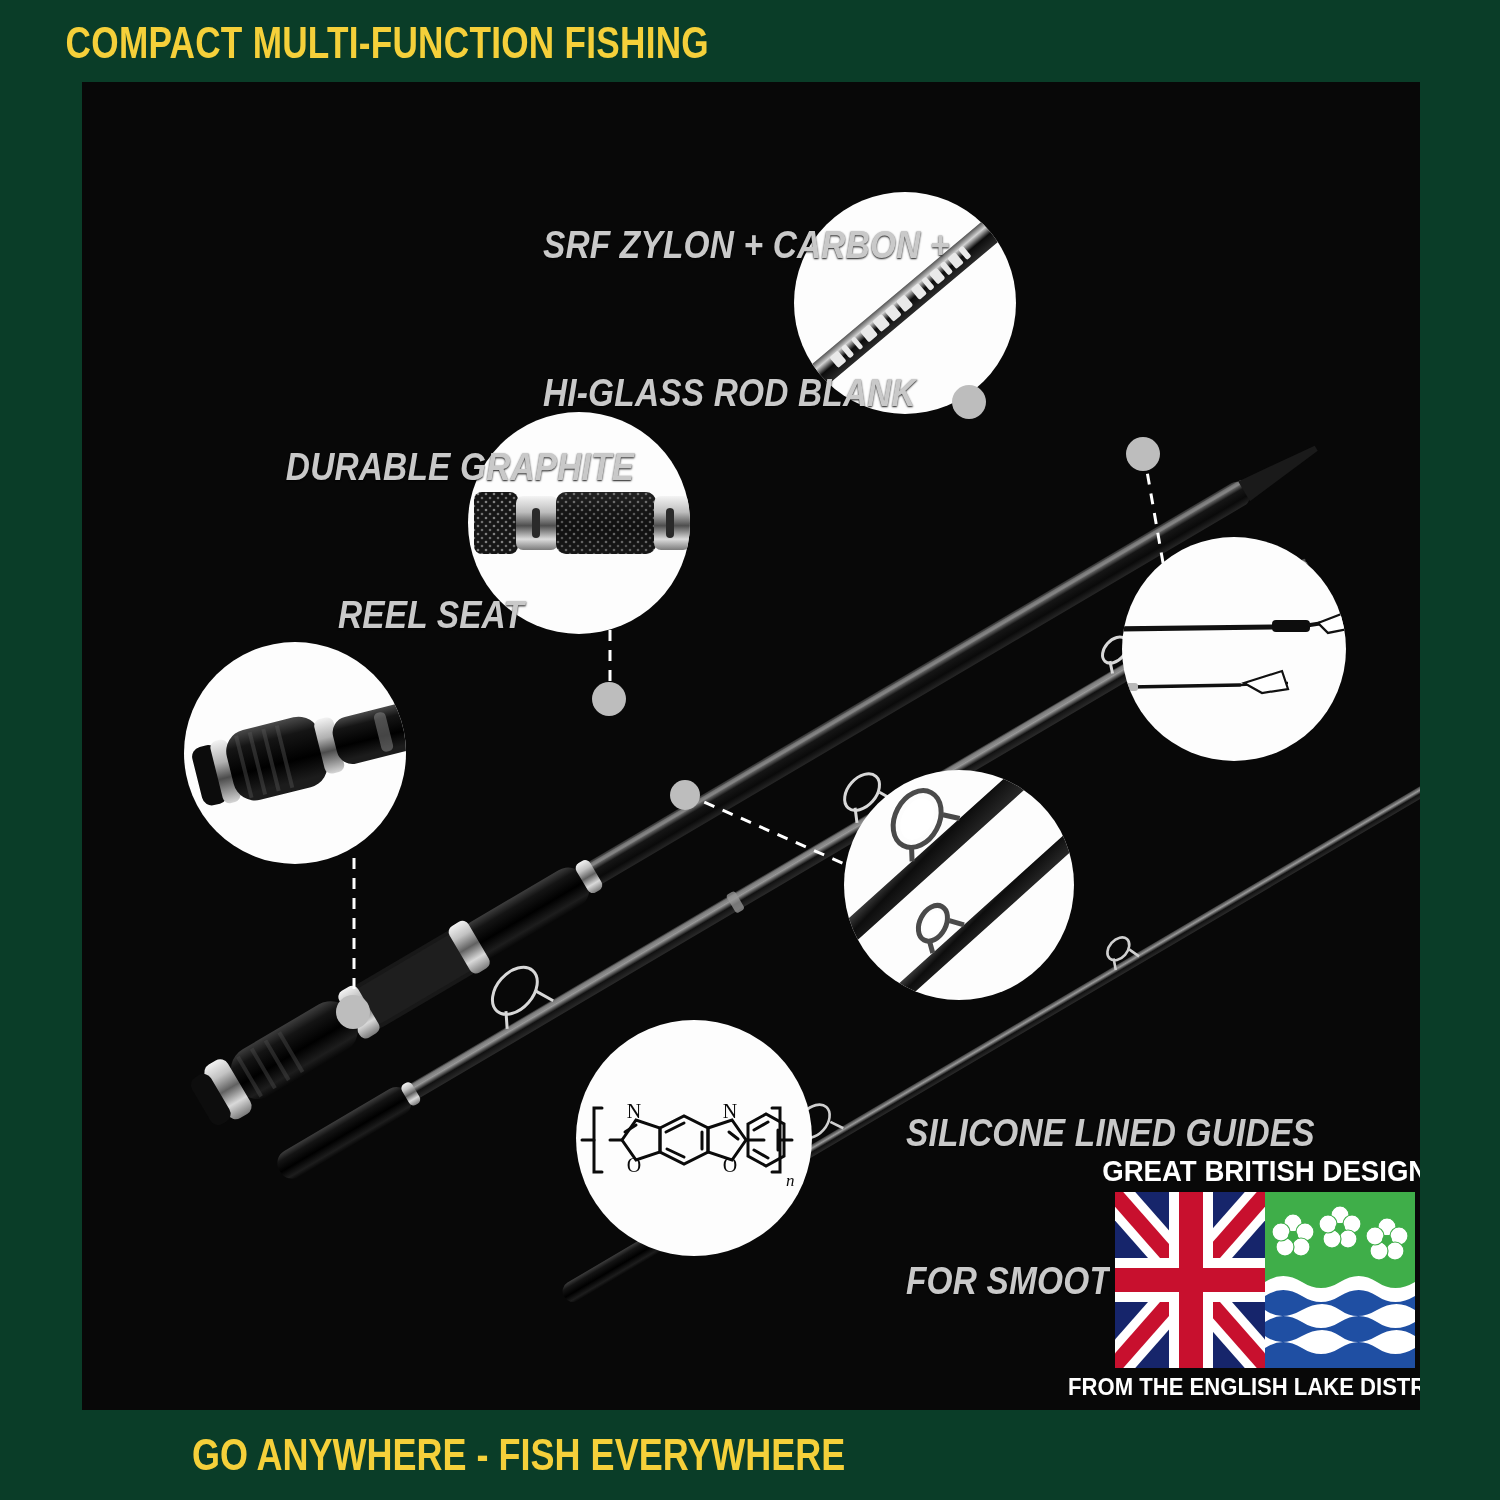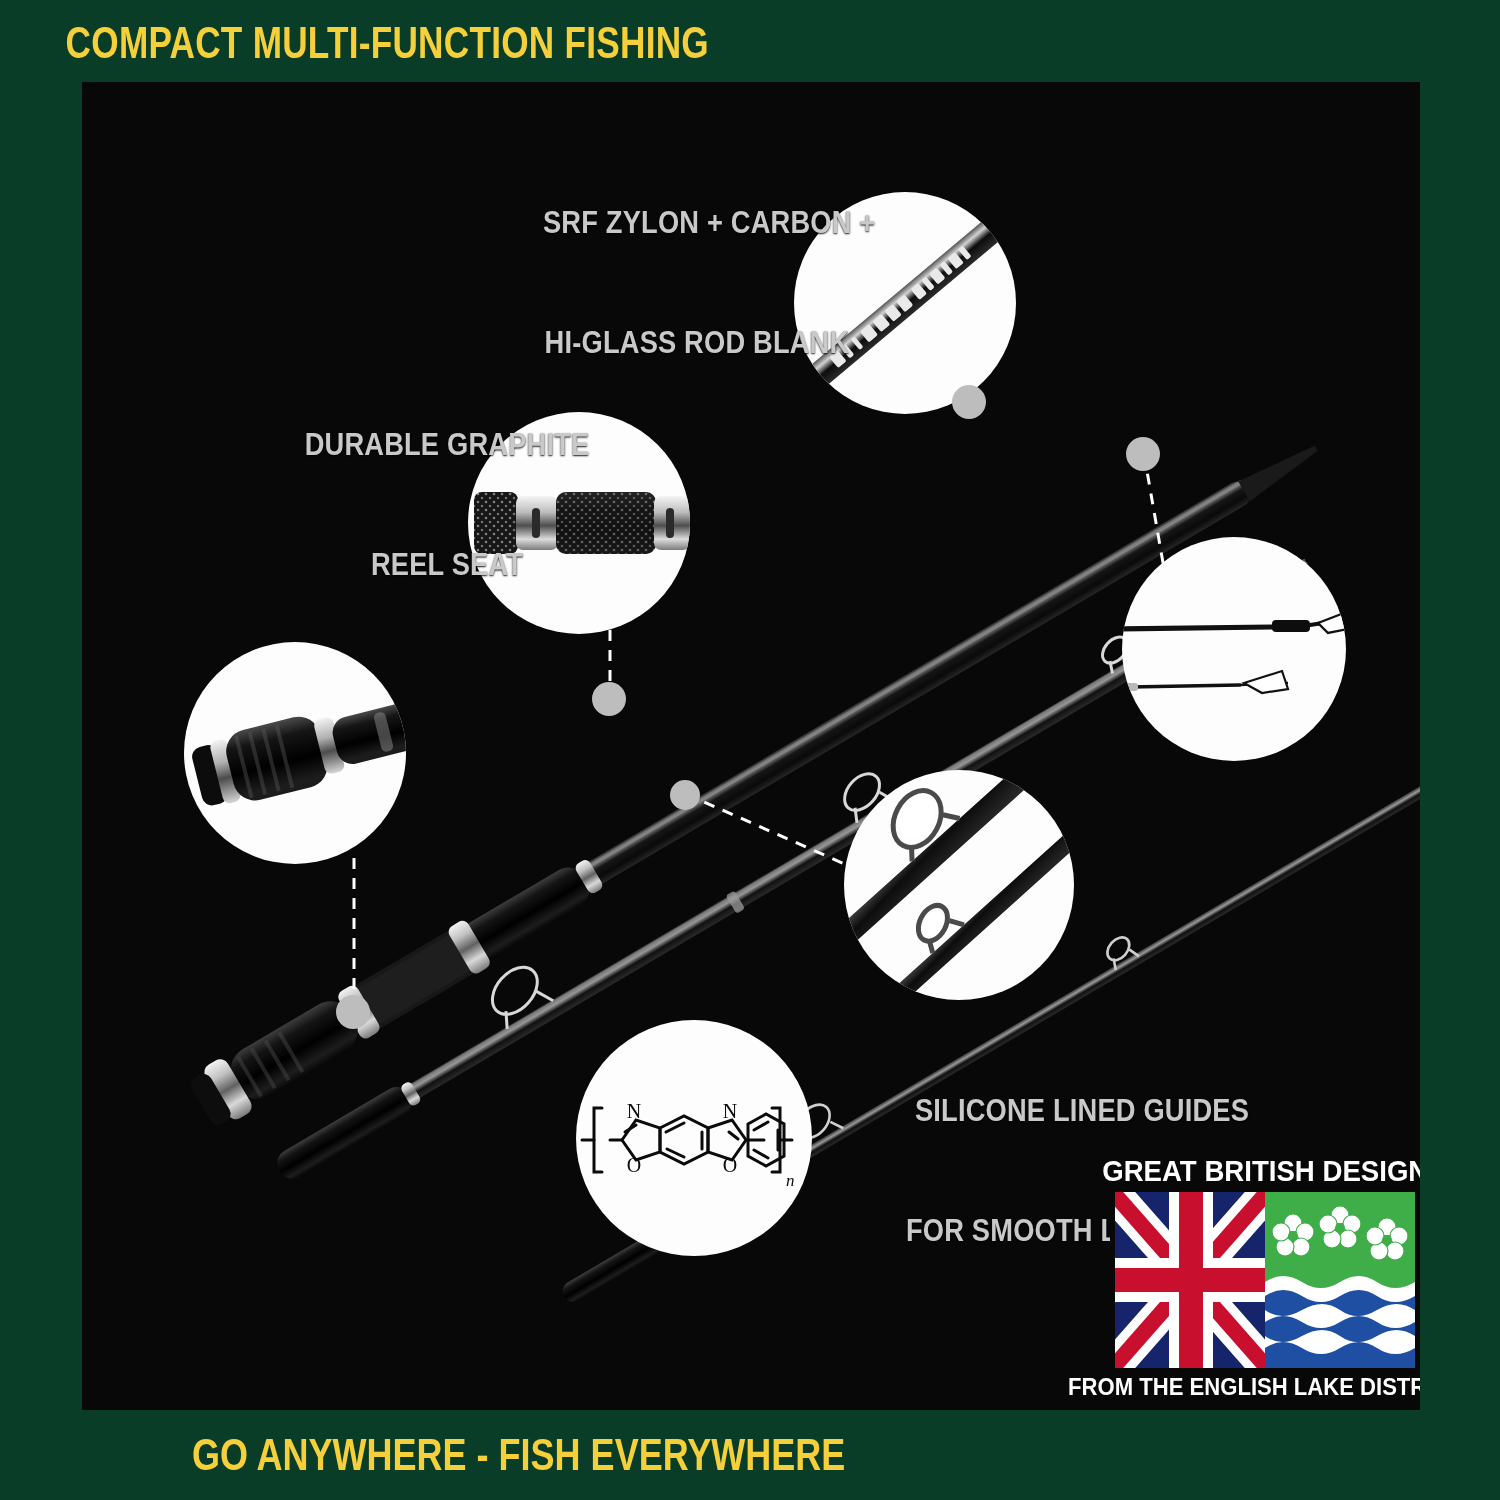--- a/index.html
+++ b/index.html
@@ -39,22 +39,23 @@
     width:1338px;height:1328px;
     background:#080808;
     overflow:hidden;
   }
 
   
   .label{
     position:absolute;
     color:#c9c9c9;
     font-weight:700;
-    font-size:31px;
+    font-size:38px;
     line-height:1.30;
+    font-style:italic;
     letter-spacing:0.2px;
     white-space:pre;
     text-shadow:0 1px 2px rgba(0,0,0,.9);
   }
   .label span{display:block;transform:scaleX(.88);}
   .label.ctr span{transform-origin:center;}
   .label.lft span{transform-origin:left;}
   .label.ctr{text-align:center;}
   .label.lft{text-align:left;}
 
@@ -383,21 +384,21 @@
     <div class="dot" style="left:510px;top:600px;"></div>
     <div class="dot" style="left:870px;top:303px;"></div>
     <div class="dot sm" style="left:588px;top:698px;"></div>
     <div class="dot" style="left:1044px;top:355px;"></div>
 
     <div class="label ctr" style="left:440px;top:40px;width:350px;">
       <span>SRF ZYLON + CARBON +</span>
       <span>HI-GLASS ROD BLANK</span>
     </div>
 
-    <div class="label ctr" style="left:200px;top:262px;width:330px;">
+    <div class="label ctr" style="left:184px;top:262px;width:330px;">
       <span>DURABLE GRAPHITE</span>
       <span>REEL SEAT</span>
     </div>
 
 
 
     <div class="label ctr" style="left:800px;top:928px;width:400px;">
       <span>SILICONE LINED GUIDES</span>
       <span>FOR SMOOTH LONG CASTS</span>
     </div>

